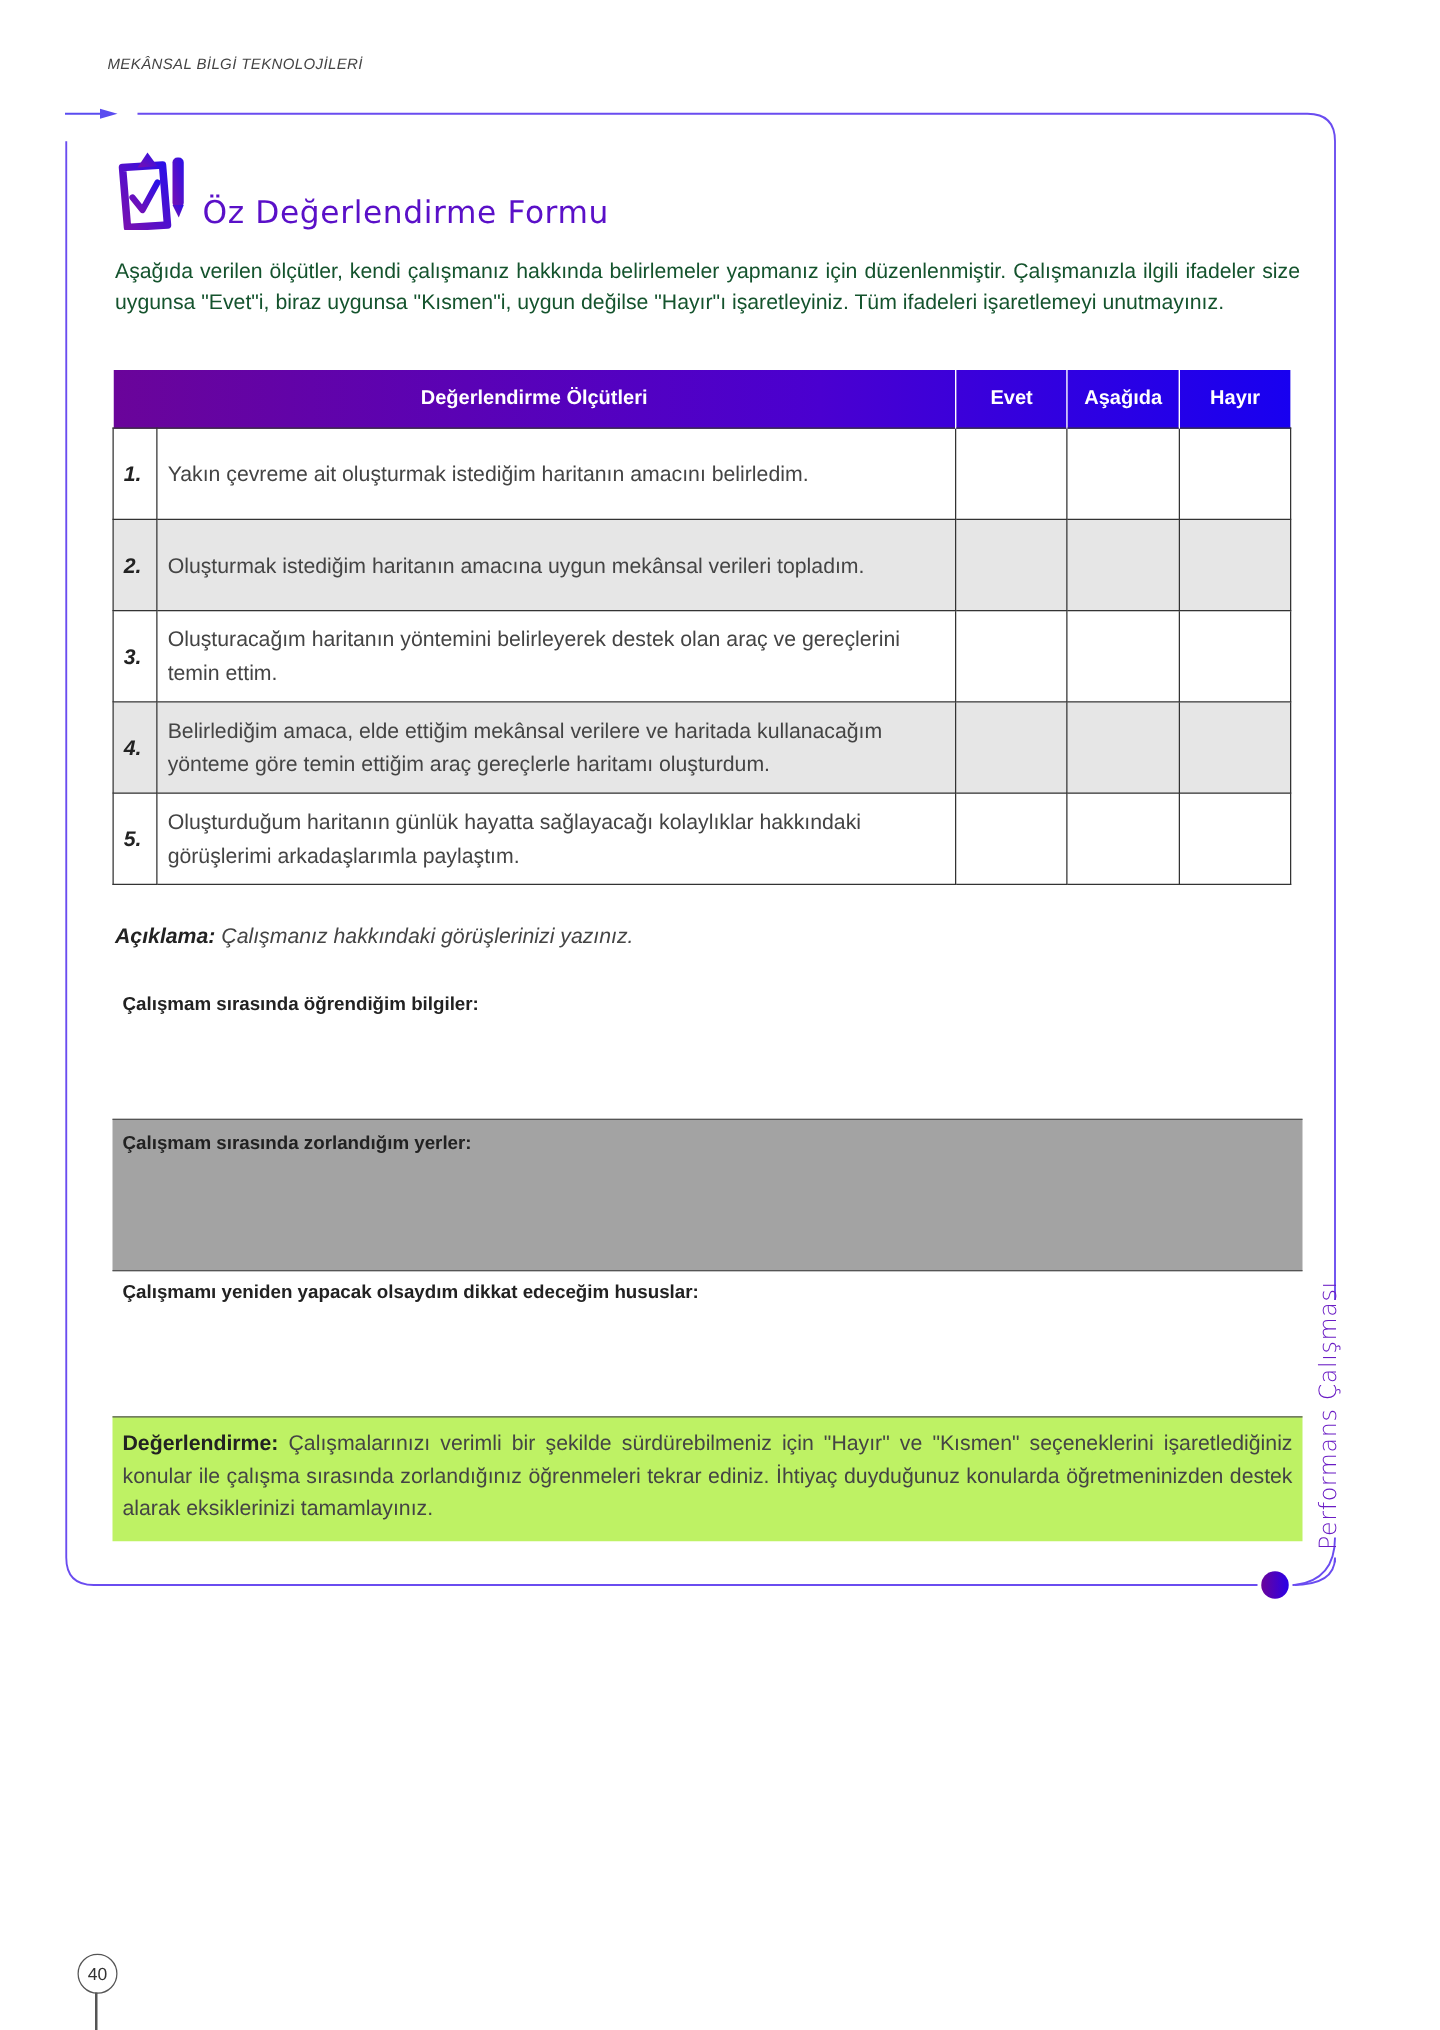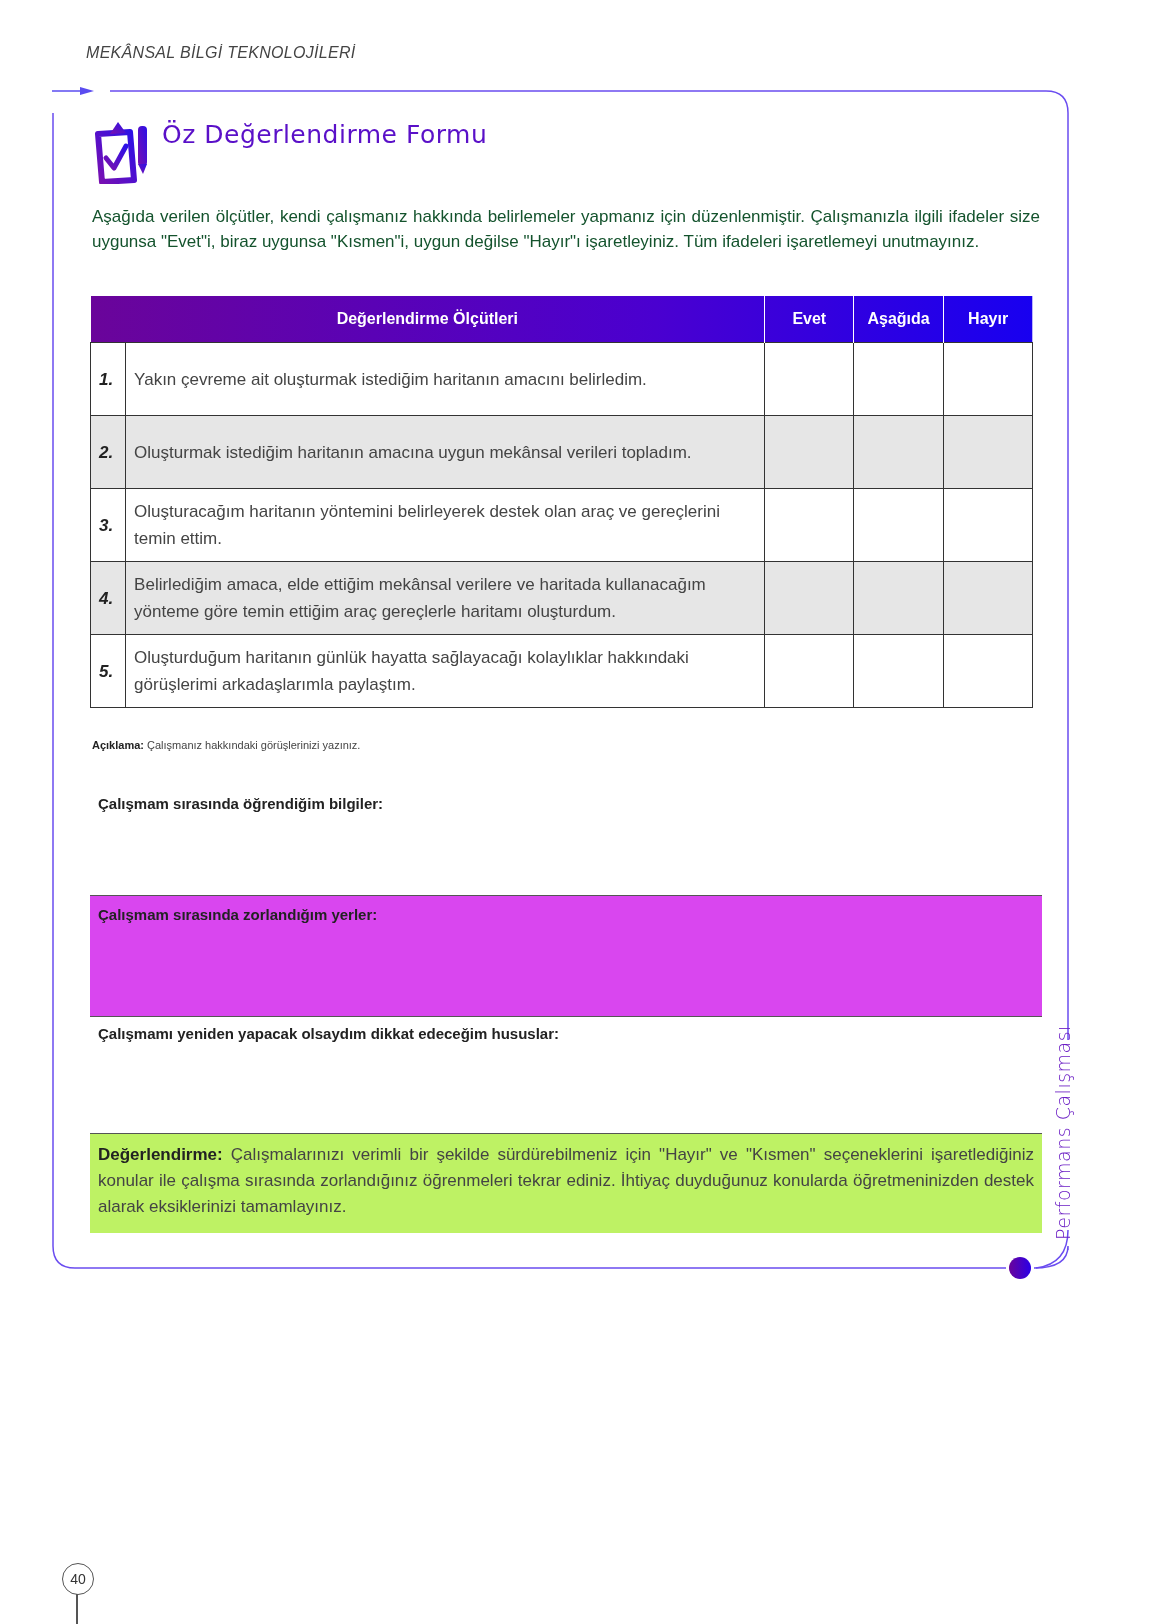--- a/index.html
+++ b/index.html
@@ -1,43 +1,43 @@
 <!DOCTYPE html>
 <html><head>
 <meta charset="utf-8">
 <style>
   html, body { margin:0; padding:0; background:#ffffff; }
   body { width:1152px; height:1624px; position:relative; overflow:hidden;
          font-family:"Liberation Sans", sans-serif; color:#333; }
-  .running-head { position:absolute; left:86px; top:44px; font-size:16px; font-style:italic;
+  .running-head { position:absolute; left:86px; top:44px; font-size:12px; font-style:italic;
                   letter-spacing:0.3px; color:#444; }
   .frame-svg { position:absolute; left:0; top:0; }
-  .title-row { position:absolute; left:92px; top:120px; height:64px; display:flex; align-items:flex-start; }
+  .title-row { position:absolute; left:92px; top:120px; height:64px; display:flex; align-items:flex-end; }
   .title-icon { width:64px; height:64px; }
   .title-text { margin-left:6px; font-size:25px; color:#5a10c8; font-family:"DejaVu Sans", sans-serif;
                 letter-spacing:0.5px; }
   .intro { position:absolute; left:92px; top:204px; width:948px; font-size:17px; line-height:25px;
            color:#14532d; text-align:justify; }
   table.crit { position:absolute; left:90px; top:296px; width:943px; border-collapse:collapse;
                font-size:17px; color:#444; }
   table.crit th { color:#fff; font-weight:bold; height:46px; font-size:16px; padding:0;
                   border-left:1px solid #ffffff; }
   table.crit th:first-child { border-left:none; }
   table.crit thead tr { background:linear-gradient(90deg,#6a049a 0%,#4a00d0 60%,#1800f0 100%); }
   table.crit td { border:1px solid #333; height:72px; padding:0 8px; line-height:27px; vertical-align:middle; }
   table.crit tr.shade td { background:#e6e6e6; }
   td.num { width:18px; font-weight:bold; font-style:italic; font-size:17px; color:#222; }
   td.crit-text { width:620px; }
   td.box { width:72px; }
-  .explain { position:absolute; left:92px; top:739px; font-size:11px; color:#444; }
+  .explain { position:absolute; left:92px; top:739px; font-size:17px; color:#444;font-style:italic; }
   .explain b { color:#222; }
   .field { position:absolute; left:90px; width:952px; }
   .field .label { font-weight:bold; font-size:15px; color:#222; padding-left:8px; padding-top:10px; }
   .field.f1 { top:785px; height:110px; }
-  .field.f2 { top:895px; height:120px; background:#d946ef; border-top:1px solid #555; border-bottom:1px solid #555; }
+  .field.f2 { top:895px; height:120px; background:#a3a3a3; border-top:1px solid #555; border-bottom:1px solid #555; }
   .field.f3 { top:1015px; height:118px; }
   .evalbox { position:absolute; left:90px; top:1133px; width:952px; height:100px; background:#bef264;
              border-top:1px solid #555; box-sizing:border-box; padding:8px 8px; font-size:17px;
              line-height:26px; color:#444; text-align:justify; }
   .evalbox b { color:#222; }
   .side-label { position:absolute; left:1052px; top:1040px; width:200px; height:24px;
                 transform-origin:0 0; transform:rotate(-90deg) translate(-200px,0);
                 font-size:19px; color:#6a1cc4; font-family:"DejaVu Sans", sans-serif; font-weight:300;
                 white-space:nowrap; letter-spacing:0.5px; }
   .page-num { position:absolute; left:62px; top:1563px; width:30px; height:30px; border:1.5px solid #555;

